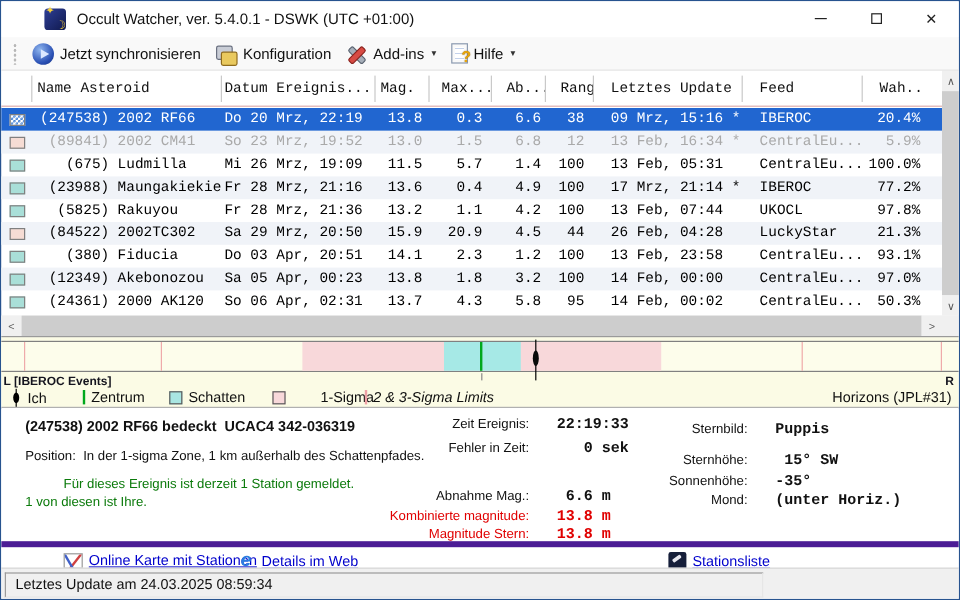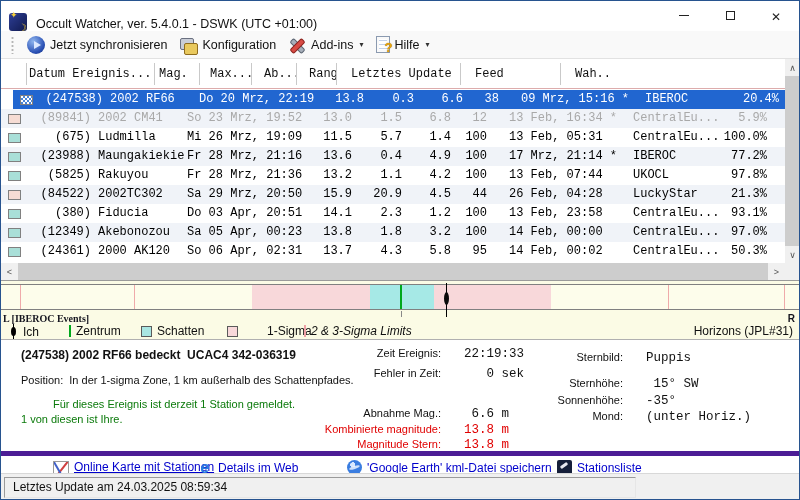--- a/index.html
+++ b/index.html
@@ -3,21 +3,21 @@
 <meta charset="utf-8">
 <style>
   * { box-sizing: border-box; margin: 0; padding: 0; }
   html,body { background:#fff; }
   body { font-family:"Liberation Sans", sans-serif; }
   .window { position:relative; width:800px; height:500px; background:#fff;
             border:1px solid #27538f; overflow:hidden; }
 
   
   .titlebar { position:absolute; left:0; top:0; width:100%; height:30px; background:#fff;
-              display:flex; align-items:flex-end; }
+              display:flex; align-items:center;padding-left:28px; }
   .app-icon { width:18px; height:18px; margin:0 9px 0 8px; border-radius:3px;
               background:linear-gradient(135deg,#2e3f96,#10194e); position:relative; flex:0 0 auto;}
   .app-icon::before { content:'✦'; position:absolute; left:1px; top:-3px; color:#f4cf3a; font-size:9px; }
   .app-icon::after  { content:'☽'; position:absolute; right:0px; bottom:-2px; color:#f4cf3a; font-size:10px; }
   .title { font-size:12.5px; color:#111; }
   .winbtns { position:absolute; right:0; top:0; height:30px; display:flex; }
   .winbtn { width:46px; height:29px; display:flex; align-items:center; justify-content:center; }
   .glyph-min { width:10px; height:1px; background:#222; }
   .glyph-max { width:9px; height:9px; border:1px solid #222; }
   .glyph-close::before { content:'✕'; font-size:12px; color:#222; }
@@ -52,21 +52,21 @@
   .dd-arrow { font-size:8px; color:#333; margin-left:1px; }
   .thead { position:absolute; left:0; top:58px; width:784px; height:30px; background:#fff;
            border-bottom:1px solid #ddacac; display:flex; align-items:center;
            font-family:"Liberation Mono", monospace; font-size:12px; color:#111; }
   .hc { height:22px; line-height:22px; border-right:1px solid #c9c9c9; overflow:hidden; white-space:pre; }
   .rows { position:absolute; left:0; top:89px; width:784px; }
   .trow { display:flex; height:19px; line-height:19px; font-family:"Liberation Mono", monospace;
           font-size:12px; color:#000; white-space:pre; }
   .trow:nth-child(even) { background:#f0f3f8; }
   .trow.dim { color:#a9a9a9; }
-  .trow.sel { background:#2166d0; color:#fff;margin-left:12px; }
+  .trow.sel { background:#2166d0; color:#fff; }
   .c { overflow:hidden; white-space:pre; flex:0 0 auto; }
   .c-sw   { width:26px; display:flex; align-items:center; padding-left:7px; }
   .c-name { width:158px; padding-left:6px; }
   .c-name .num { display:inline-block; width:58px; text-align:right; font-weight:normal; }
   .c-name .nm  { margin-left:7px; }
   .c-date { width:128px; padding-left:2px; }
   .c-mag  { width:45px; text-align:right; padding-right:6px; }
   .c-max  { width:52px; text-align:right; padding-right:8px; }
   .c-ab   { width:45px; text-align:right; padding-right:4px; }
   .c-rang { width:40px; text-align:right; padding-right:8px; }
@@ -102,42 +102,42 @@
   .chart { position:absolute; left:0; top:3px; width:100%; height:26px; background:#fdfdeb;
            border-top:1px solid #808080; border-bottom:1px solid #808080; }
   .band { position:absolute; top:0; height:100%; }
   .limitline { position:absolute; top:0; width:1px; height:100%; background:#efaaaa; }
   .centerline { position:absolute; top:0; width:2px; height:100%; background:#00a81c; }
   .centertick { position:absolute; width:1px; height:6px; background:#888; top:30px; }
   .marker { position:absolute; top:-2px; width:7px; height:34px; }
   .marker .mline { position:absolute; left:3px; top:0; width:1px; height:100%; background:#000; }
   .marker .mblob { position:absolute; left:1px; top:9px; width:5px; height:13px; border-radius:50%; background:#0a0a0a; }
   .edge-lbl { position:absolute; top:32px; font-size:10px; font-weight:bold; color:#14141e; }
-  .edge-lbl.l { left:2px;font-family:Liberation Serif, serif; } .edge-lbl.r { right:4px; }
+  .edge-lbl.l { left:2px; } .edge-lbl.r { right:4px; }
   .legend { position:absolute; left:0; top:43px; width:100%; height:16px; font-size:12px; color:#101010; }
   .leg-item { position:absolute; display:flex; align-items:center; gap:5px; white-space:nowrap; }
   .ichg { position:relative; width:9px; height:15px; }
   .ichg .il { position:absolute; left:4px; top:0; width:1px; height:15px; background:#000; }
   .ichg .ib { position:absolute; left:2px; top:3px; width:5px; height:9px; border-radius:50%; background:#000; }
   .leg-bar-green { width:2px; height:12px; background:#00a81c; }
   .leg-sq { width:11px; height:11px; border:1px solid #5a5a5a; }
   .leg-sq.cyan { background:#a9e6e2; } .leg-sq.pink { background:#f8d8da; }
   .leg-bar-pink { width:2px; height:12px; background:#efa0a6; }
   .leg-src { position:absolute; right:6px; top:0;padding-left:32px; }
 
   
   .details { position:absolute; left:0; top:340px; width:100%; height:110px; background:#fff;
              font-size:11px; color:#111; }
   .d-title { position:absolute; left:20px; top:7px; font-size:12px; font-weight:bold; white-space:pre; }
   .d-pos { position:absolute; left:20px; top:33px; white-space:pre; }
   .d-green1 { position:absolute; left:20px; top:57px; color:#0b7a0b;margin-left:32px; }
   .d-green2 { position:absolute; left:20px; top:72px; color:#0b7a0b; }
   .drow { position:absolute; display:flex; align-items:baseline;gap:15px; }
   .dlab { width:150px; text-align:right; white-space:nowrap; }
-  .dval { margin-left:8px; font-family:"Liberation Mono", monospace; font-weight:normal; font-size:12.5px;
+  .dval { margin-left:8px; font-family:"Liberation Mono", monospace; font-weight:bold; font-size:12.5px;
           white-space:pre; }
   .drow.red .dlab, .drow.red .dval { color:#e00000; }
   .dmid { left:290px; } .drgt { left:505px; }
   .drgt .dlab { width:117px; }
 
   
   .linksrow { position:absolute; left:0; top:450px; width:100%; height:22px; background:#fff;
               border-top:5px solid #4c1d95; }
   .lnk { position:absolute; top:4px; display:flex; align-items:center; gap:5px; font-size:12px;
          color:#0000cc; text-decoration:none; white-space:nowrap; }
@@ -200,20 +200,21 @@
     </button>
     <button class="tbtn">
       <span class="help-icon"></span>
       <span>Hilfe</span>
       <span class="dd-arrow">▾</span>
     </button>
   </div>
 
   <div class="thead">
     <div class="hc h-sw"></div>
+    <div class="hc h-name">Name Asteroid</div>
     <div class="hc h-date">Datum Ereignis...</div>
     <div class="hc h-mag">Mag.</div>
     <div class="hc h-max">Max...</div>
     <div class="hc h-ab">Ab...</div>
     <div class="hc h-rang">Rang</div>
     <div class="hc h-upd">Letztes Update</div>
     <div class="hc h-feed">Feed</div>
     <div class="hc h-wah">Wah...</div>
   </div>
 
@@ -333,24 +334,20 @@
 
   <div class="linksrow">
     <a class="lnk" style="left:52px;" href="#">
       <span class="map-icon"></span>
       <span class="txt">Online Karte mit Stationen</span>
     </a>
     <a class="lnk" style="left:196px;" href="#">
       <span class="ie-icon">e</span>
       <span class="txt">Details im Web</span>
     </a>
-    <a class="lnk" style="left:346px;" href="#">
-      <span class="ge-icon"></span>
-      <span class="txt">'Google Earth' kml-Datei speichern</span>
-    </a>
     <a class="lnk" style="left:556px;" href="#">
       <span class="stn-icon"></span>
       <span class="txt">Stationsliste</span>
     </a>
   </div>
 
   <div class="statusbar">
     <div class="status-panel">Letztes Update am 24.03.2025 08:59:34</div>
   </div>
 

